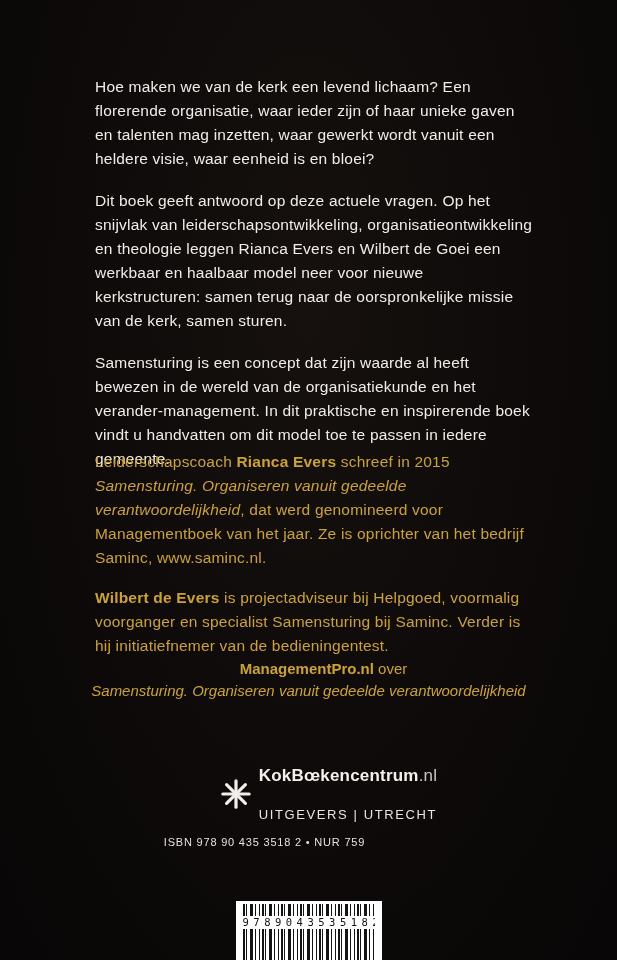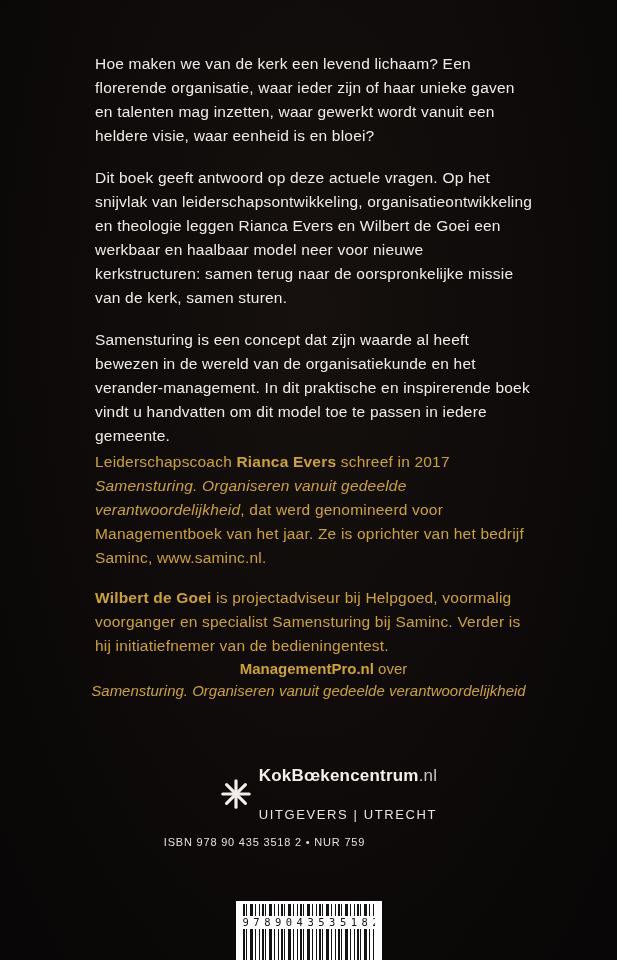--- a/index.html
+++ b/index.html
@@ -11,21 +11,21 @@
     overflow: hidden;
     background: radial-gradient(ellipse at 50% 32%, #16110f 0%, #0d0a09 55%, #080606 100%);
     font-family: "Liberation Sans", sans-serif;
     color: #f0ede8;
     -webkit-font-smoothing: antialiased;
   }
 
   
   .synopsis {
     position: absolute;
-    top: 52px;
+    top: 75px;
     left: 95px;
     width: 438px;
     font-size: 15.5px;
     line-height: 24px;
     letter-spacing: 0.2px;
     color: #f0ede8;
   }
   .synopsis p { margin: 0 0 18px 0; }
 
   
@@ -152,22 +152,22 @@
 
 <div class="cover">
 
   <div class="synopsis">
     <p>Hoe maken we van de kerk een levend lichaam? Een florerende organisatie, waar ieder zijn of haar unieke gaven en talenten mag inzetten, waar gewerkt wordt vanuit een heldere visie, waar eenheid is en bloei?</p>
     <p>Dit boek geeft antwoord op deze actuele vragen. Op het snijvlak van leiderschapsontwikkeling, organisatieontwikkeling en theologie leggen Rianca Evers en Wilbert de Goei een werkbaar en haalbaar model neer voor nieuwe kerkstructuren: samen terug naar de oorspronkelijke missie van de kerk, samen sturen.</p>
     <p>Samensturing is een concept dat zijn waarde al heeft bewezen in de wereld van de organisatiekunde en het verander-management. In dit praktische en inspirerende boek vindt u handvatten om dit model toe te passen in iedere gemeente.</p>
   </div>
 
   <div class="bios">
-    <p><span>Leiderschapscoach </span><b>Rianca Evers</b><span> schreef in 2017 </span><i>Samensturing. Organiseren vanuit gedeelde verantwoordelijkheid</i><span>, dat werd genomineerd voor Managementboek van het jaar. Ze is oprichter van het bedrijf Saminc, www.saminc.nl.</span></p>
-    <p><b>Wilbert de Goei</b><span> is projectadviseur bij Helpgoed, voormalig voorganger en specialist Samensturing bij Saminc. Verder is hij initiatiefnemer van de bedieningentest.</span></p>
+    <p><span>Leiderschapscoach </span><b>Rianca Evers</b><span> schreef in 2015 </span><i>Samensturing. Organiseren vanuit gedeelde verantwoordelijkheid</i><span>, dat werd genomineerd voor Managementboek van het jaar. Ze is oprichter van het bedrijf Saminc, www.saminc.nl.</span></p>
+    <p><b>Wilbert de Evers</b><span> is projectadviseur bij Helpgoed, voormalig voorganger en specialist Samensturing bij Saminc. Verder is hij initiatiefnemer van de bedieningentest.</span></p>
   </div>
 
   <div class="quote-block">
     <p class="quote-attr"><b>ManagementPro.nl</b><span> over</span></p>
     <p class="quote-attr-title">Samensturing. Organiseren vanuit gedeelde verantwoordelijkheid</p>
   </div>
 
   <div class="publisher">
     <svg class="pub-icon" width="32" height="32" viewBox="0 0 34 34" aria-hidden="true">
       <g stroke="#f2efeb" stroke-width="3.4" stroke-linecap="round">

